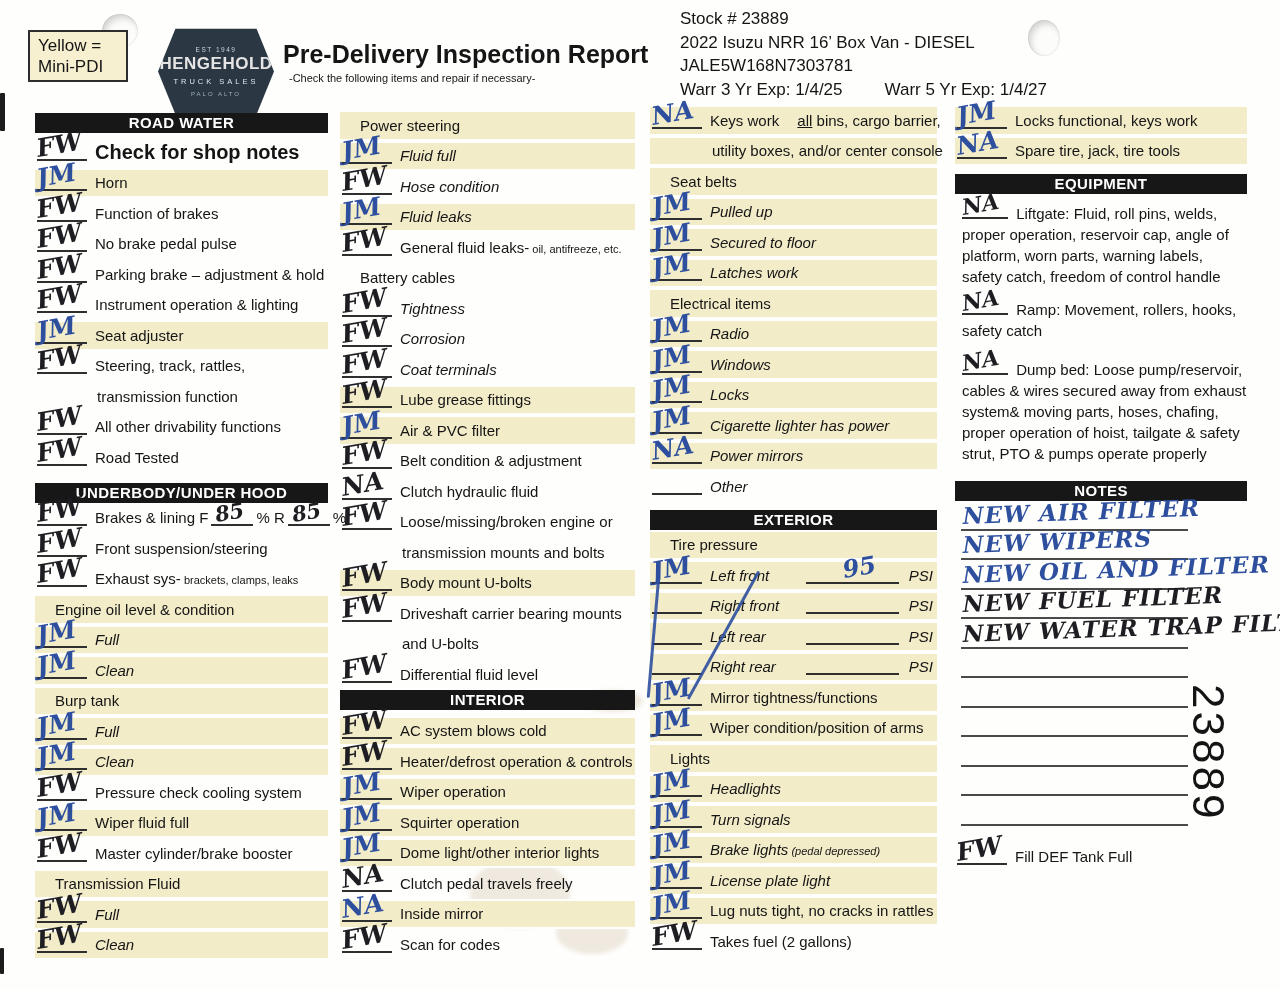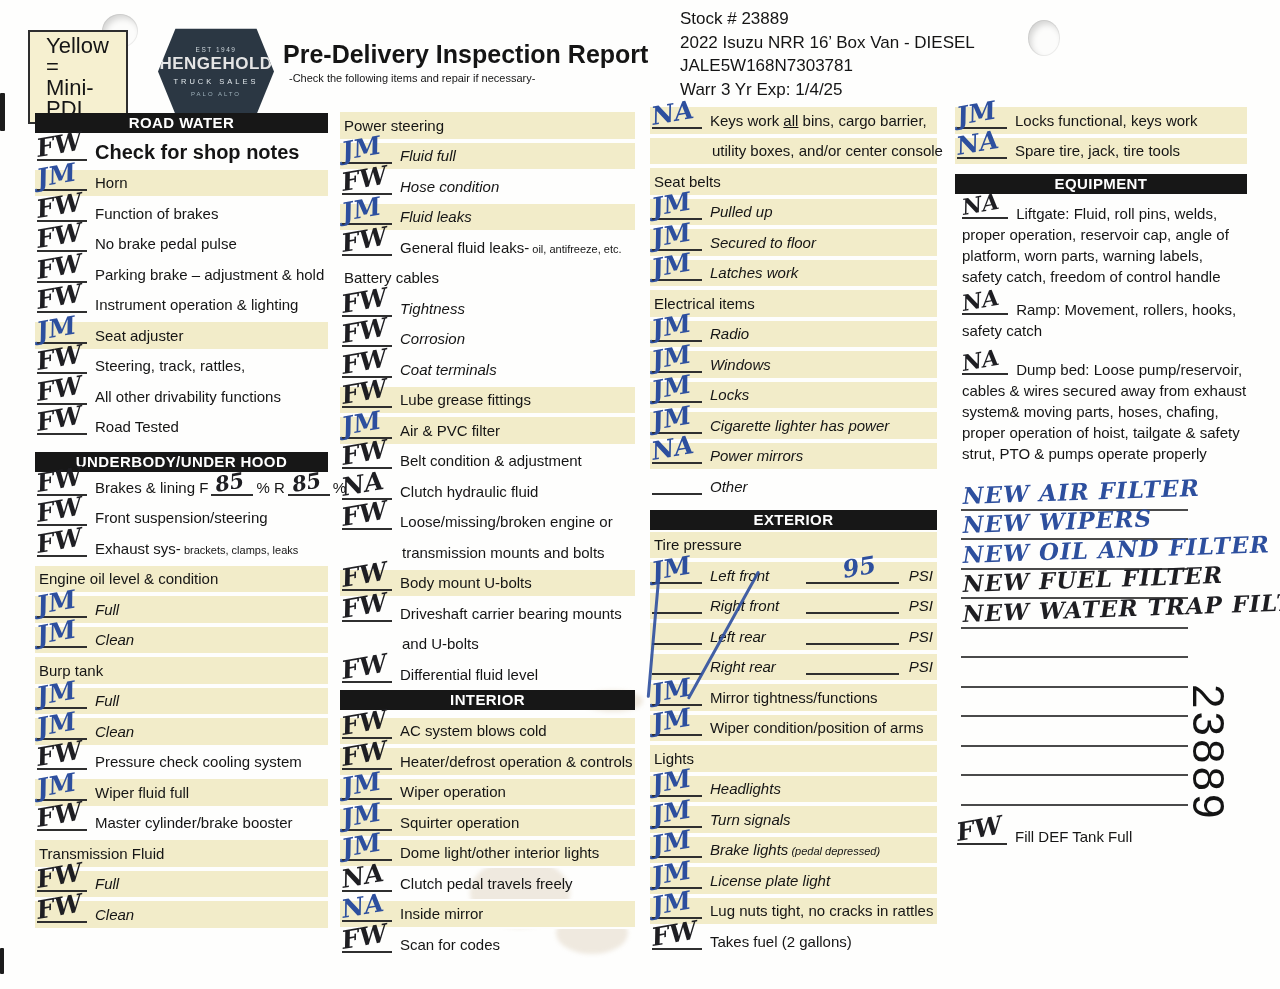--- a/index.html
+++ b/index.html
@@ -1,46 +1,46 @@
 <!DOCTYPE html>
 <html><head>
 <meta charset="utf-8">
 <style>
   html,body{margin:0;padding:0;background:#e9e9e9;}
   #sheet{position:relative;width:1280px;height:989px;background:#fefefd;
          font-family:"Liberation Sans",sans-serif;color:#151515;overflow:hidden;margin:0 auto;}
 
   
   .legend{position:absolute;left:28px;top:30px;width:100px;background:#f6f0d0;
-          border:2px solid #2e2e2e;padding:3px 16px;font-size:22px;line-height:21px;box-sizing:border-box;}
+          border:2px solid #2e2e2e;padding:3px 8px;font-size:17px;line-height:21px;box-sizing:border-box;}
   .logo{position:absolute;left:158px;top:27px;width:116px;height:89px;background:#2b3743;
         clip-path:polygon(0% 50%,15% 2%,85% 2%,100% 50%,85% 98%,15% 98%);
         display:flex;flex-direction:column;align-items:center;justify-content:center;text-align:center;}
   .logo-est{font-size:6.5px;letter-spacing:1.5px;color:#cdd6db;}
   .logo-name{font-size:17px;font-weight:bold;color:#e5e5e5;letter-spacing:.5px;margin-top:1px;}
   .logo-sub{font-size:7.5px;letter-spacing:3px;color:#e2e8ec;margin-top:3px;}
   .logo-city{font-size:6px;letter-spacing:2px;color:#9db0ba;margin-top:5px;}
   .title{position:absolute;left:283px;top:40px;font-size:25px;font-weight:bold;}
   .subtitle{position:absolute;left:289px;top:72px;font-size:11px;}
   .veh{position:absolute;left:680px;top:7px;font-size:17px;line-height:23.5px;}
-  .warrline{display:flex;flex-direction:column;}
+  .warrline{display:flex;}
   .warr5{margin-left:42px;}
 
   
   .col{position:absolute;}
   .hdr{background:#171717;color:#fff;font-weight:bold;font-size:15px;text-align:center;
        height:20px;line-height:20px;letter-spacing:.4px;}
   .row{position:relative;height:30.5px;display:flex;align-items:center;white-space:nowrap;}
   .hl{background:#f2ecc9;box-shadow:inset 0 2px 0 #fefefd,inset 0 -2px 0 #fefefd;}
   .lbl{font-size:15px;}
   .lbl.b{font-weight:bold;font-size:20px;}
   .lbl.i{font-style:italic;}
   .sm{font-size:11px;}
-  .u{text-decoration:underline;}
-  .sub .lbl{padding-left:4px;}
+  .u{text-decoration:underline;margin-left:14px;}
+  .sub .lbl{padding-left:20px;}
   .cont{padding-left:62px;}
   .lw{flex:none;width:50px;height:15px;border-bottom:2px solid #2f2f2f;position:relative;margin:0 8px 0 2px;}
   .hand{font-family:"DejaVu Serif",serif;font-style:italic;font-weight:bold;position:absolute;
         left:2px;bottom:-2px;font-size:25px;line-height:1;transform:rotate(-10deg);
         transform-origin:left bottom;white-space:nowrap;z-index:2;}
   .bk{color:#1e1e22;}
   .bl{color:#2d4f9e;}
   .plbl{width:92px;flex:none;}
   .vline{flex:1;height:15px;border-bottom:2px solid #2f2f2f;position:relative;margin:0 10px 0 4px;}
   .vval{left:42%;bottom:0;font-size:24px;}
@@ -155,20 +155,23 @@
             <span class="hand bl">JM</span>
           </span>
           <span class="lbl">Seat adjuster</span>
         </div>
         <div class="row">
           <span class="lw">
             <span class="hand bk">FW</span>
           </span>
           <span class="lbl">Steering, track, rattles,</span>
         </div>
+        <div class="row cont">
+          <span class="lbl">transmission function</span>
+        </div>
         <div class="row">
           <span class="lw">
             <span class="hand bk">FW</span>
           </span>
           <span class="lbl">All other drivability functions</span>
         </div>
         <div class="row">
           <span class="lw">
             <span class="hand bk">FW</span>
           </span>
@@ -585,20 +588,21 @@
             <span class="hand bl">NA</span>
           </span>
           <span class="lbl">Spare tire, jack, tire tools</span>
         </div>
         <div class="gap" style="height: 8px;"></div>
         <div class="hdr">EQUIPMENT</div>
         <div class="wrap" style="margin-top: 9px;"><span class="ilw"><span class="hand bk">NA</span></span> Liftgate: Fluid, roll pins, welds,<br>proper operation, reservoir cap, angle of<br>platform, worn parts, warning labels,<br>safety catch, freedom of control handle</div>
         <div class="wrap" style="margin-top: 12px;"><span class="ilw"><span class="hand bk">NA</span></span> Ramp: Movement, rollers, hooks,<br>safety catch</div>
         <div class="wrap" style="margin-top: 18px;"><span class="ilw"><span class="hand bk">NA</span></span> Dump bed: Loose pump/reservoir,<br>cables &amp; wires secured away from exhaust<br>system&amp; moving parts, hoses, chafing,<br>proper operation of hoist, tailgate &amp; safety<br>strut, PTO &amp; pumps operate properly</div>
         <div class="gap" style="height: 17px;"></div>
+        <div class="hdr">NOTES</div>
         <div class="noteline">
           <span class="hand bl">NEW AIR FILTER</span>
         </div>
         <div class="noteline">
           <span class="hand bl">NEW WIPERS</span>
         </div>
         <div class="noteline">
           <span class="hand bl">NEW OIL AND FILTER</span>
         </div>
         <div class="noteline">

